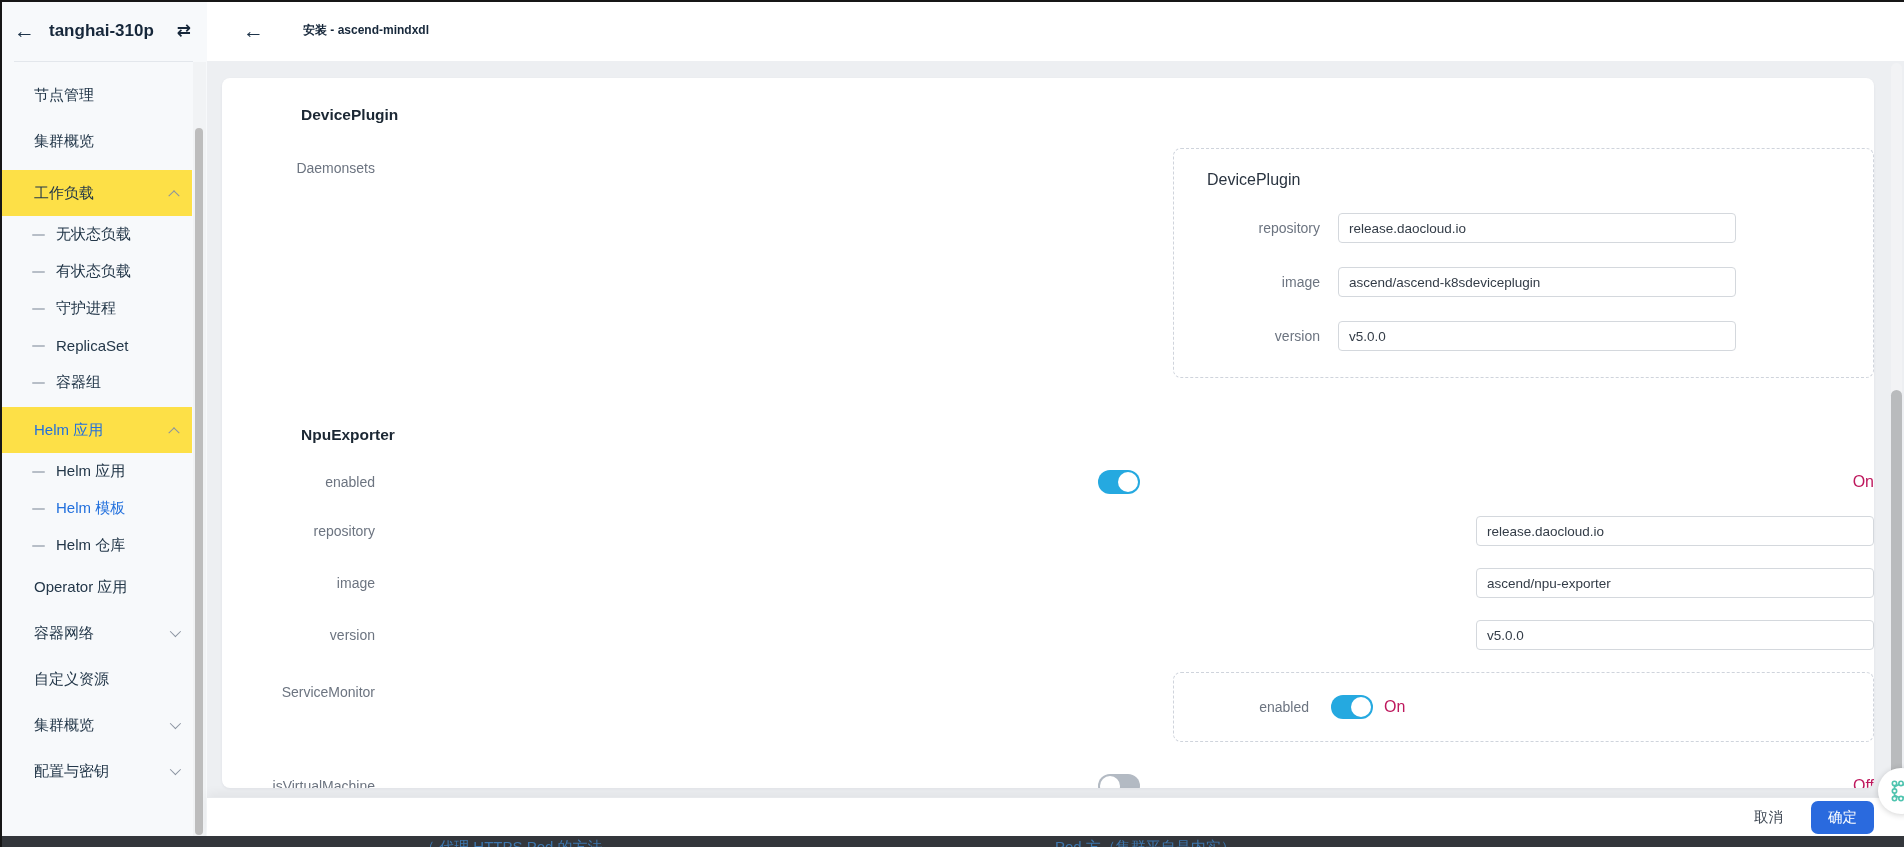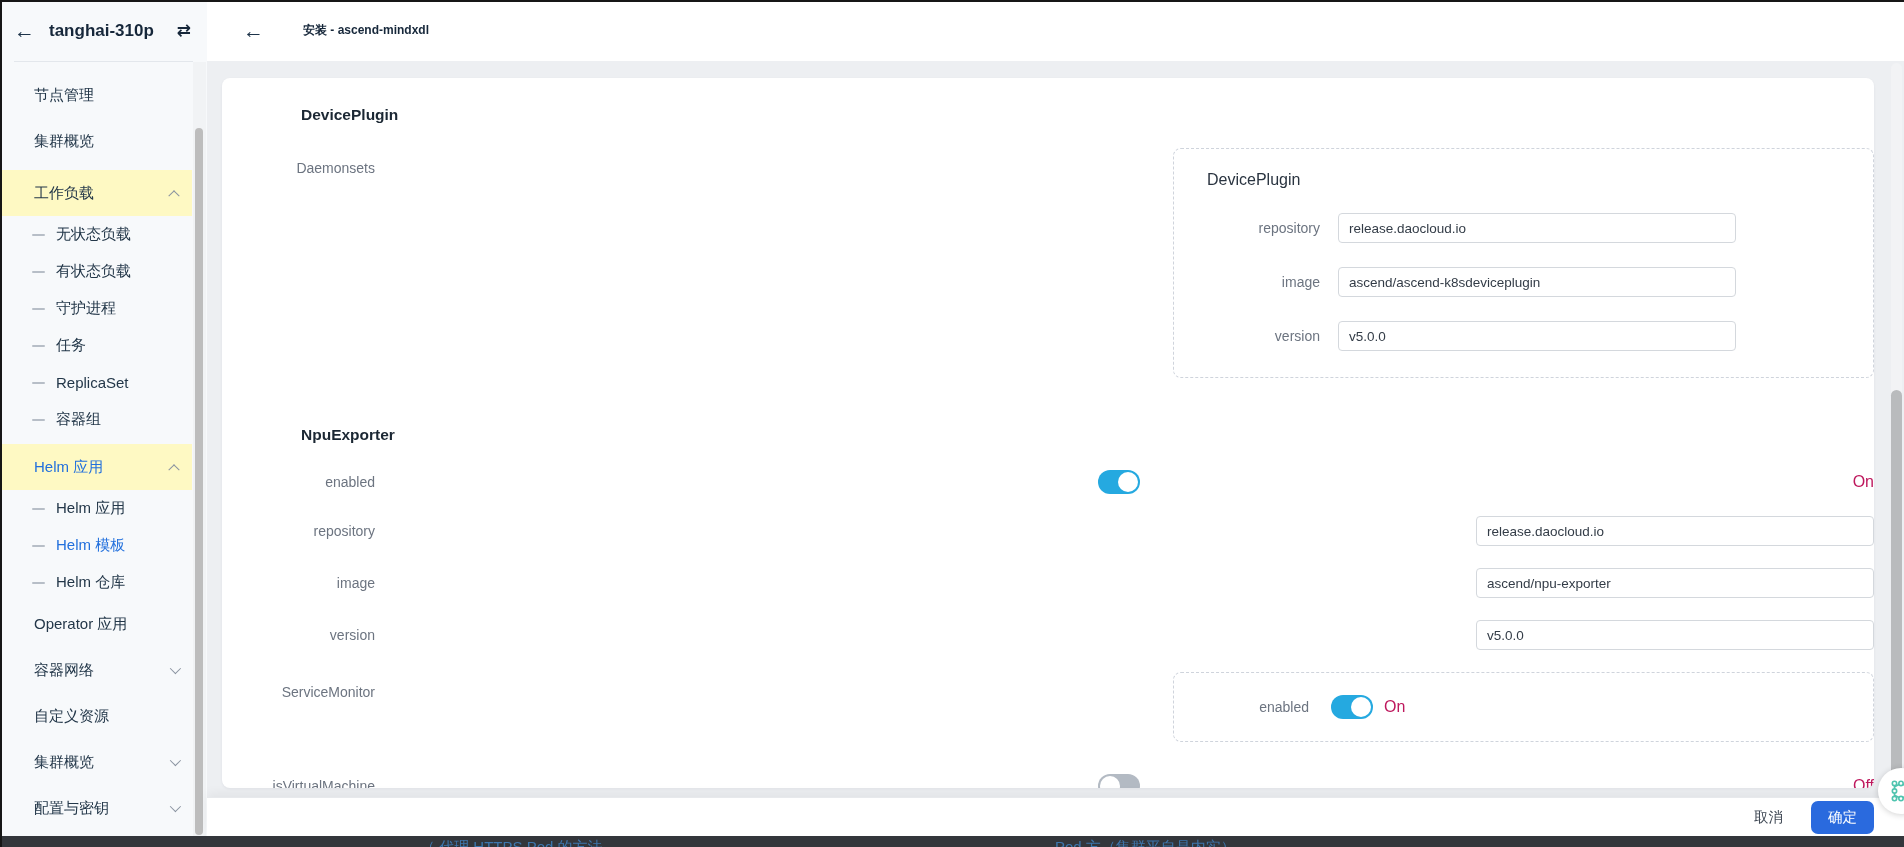--- a/index.html
+++ b/index.html
@@ -13,21 +13,21 @@
   .sidebar { position:absolute; left:0; top:0; width:207px; height:847px; background:#f7f9fb; z-index:5; }
   .sidebar-header { height:61px; display:flex; align-items:center; padding:0 16px 0 14px; }
   .back-icon { font-size:21px; font-weight:bold; color:#1d3349; line-height:1; cursor:pointer; }
   .cluster-name { margin-left:14px; font-size:17px; font-weight:bold; color:#16273a; }
   .refresh-icon { margin-left:auto; font-size:17px; font-weight:bold; color:#16273a; cursor:pointer; }
   .sidebar-divider { border-bottom:1px solid #e3e7ec; margin:0 14px; }
   .nav { padding-top:10px; }
   .nav-row { display:flex; align-items:center; width:192px; font-size:15px; color:#233749; cursor:pointer; }
   .nav-row.lvl0 { height:46px; padding-left:34px; }
   .nav-row.lvl1 { height:37px; padding-left:32px; }
-  .nav-row.section { background:#fef9c3;align-items:center; }
+  .nav-row.section { background:#fde047;align-items:center; }
   .nav-row.section.mt, .nav-row.mt { margin-top:6px; }
   .nav-row.blue { color:#2270dd; }
   .dash { width:13px; height:2px; background:#b7bec7; border-radius:1px; margin-right:11px; flex:0 0 auto; }
   .chev { width:8px; height:8px; border-right:1.6px solid #8a93a0; border-bottom:1.6px solid #8a93a0; margin-left:auto; margin-right:14px; flex:0 0 auto; }
   .chev.up { transform:rotate(-135deg) translate(-2px,-2px); }
   .chev.down { transform:rotate(45deg) translateY(-2px); }
   .side-scroll-track { position:absolute; right:1px; top:62px; width:13px; bottom:0; background:#f1f3f5; }
   .side-scroll-thumb { position:absolute; right:3px; top:66px; width:8px; height:707px; background:#bdbdbd; border-radius:4px; }
 
   
@@ -98,24 +98,20 @@
           <span class="dash"></span>
           <span>无状态负载</span>
         </div>
       <div class="nav-row lvl1">
           <span class="dash"></span>
           <span>有状态负载</span>
         </div>
       <div class="nav-row lvl1">
           <span class="dash"></span>
           <span>守护进程</span>
-        </div>
-      <div class="nav-row lvl1">
-          <span class="dash"></span>
-          <span>任务</span>
         </div>
       <div class="nav-row lvl1">
           <span class="dash"></span>
           <span>ReplicaSet</span>
         </div>
       <div class="nav-row lvl1">
           <span class="dash"></span>
           <span>容器组</span>
         </div>
       <div class="nav-row lvl0 section mt blue">

